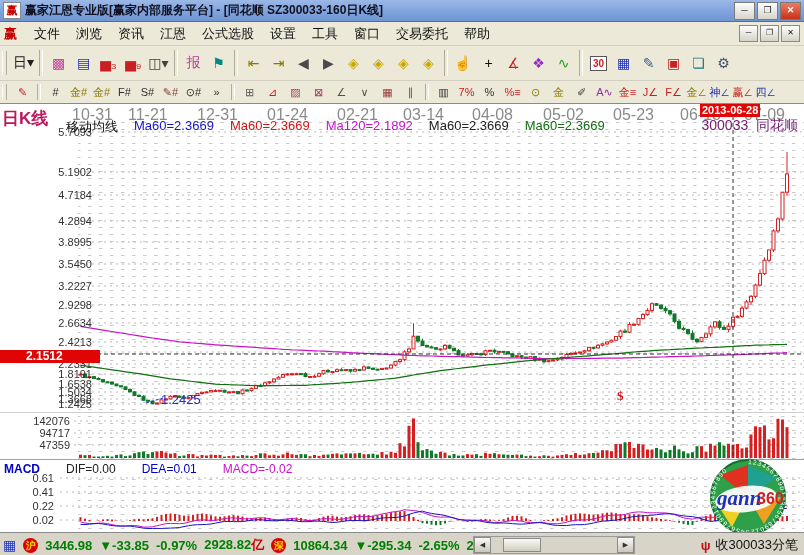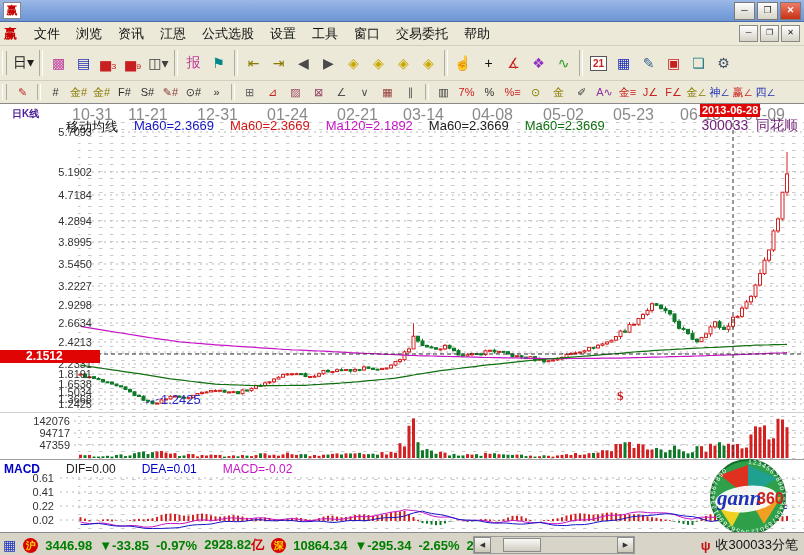--- a/index.html
+++ b/index.html
@@ -40,21 +40,21 @@
   #toolbar2 .tbtn{height:18px;font-size:11px;min-width:21px;}
   .tsep{width:2px;height:75%;border-left:1px solid #b0ad9e;border-right:1px solid #fff;margin:0 3px;}
   .calbox{border:1px solid #555;background:#fff;padding:0 2px;font-size:10px;font-weight:bold;line-height:13px;}
 
   
   #chartarea{left:0;top:104px;width:804px;height:428px;background:#fff;overflow:hidden;}
   #chartsvg{position:absolute;left:0;top:0;}
   .datelbl{position:absolute;top:2px;font-size:16px;color:#8a8a8a;white-space:nowrap;z-index:2;}
   #cur-date-tag{top:0;height:13px;background:#e00404;color:#fff;font-size:11px;font-weight:bold;
     padding:0 2px;line-height:13px;z-index:5;white-space:nowrap;}
-  #pane-label{left:12px;top:3px;color:#4c1d95;font-size:10px;font-weight:bold;z-index:3;background:#fff;padding-right:3px;}
+  #pane-label{left:2px;top:3px;color:#be185d;font-size:17px;font-weight:bold;z-index:3;background:#fff;padding-right:3px;}
   #legend{left:66px;top:14px;display:flex;gap:16px;font-size:13px;z-index:3;white-space:nowrap;}
   #legend .t{color:#111;}
   #stock-label{top:13px;right:6px;font-size:14px;color:#701a75;z-index:6;white-space:nowrap;}
   .pricelbl{position:absolute;width:92px;text-align:right;font-size:11px;color:#333;z-index:2;background:transparent;}
   #cur-price-tag{left:0;width:74px;height:13px;background:#e00404;color:#fff;font-size:12px;font-weight:bold;
     line-height:13px;text-align:left;padding-left:2px;z-index:4;}
   .vollbl{position:absolute;width:70px;text-align:right;font-size:11px;color:#333;z-index:2;}
   .macdlbl{position:absolute;width:54px;text-align:right;font-size:11px;color:#333;z-index:2;}
   #macd-header{left:4px;top:358px;display:flex;gap:26px;font-size:12px;z-index:3;}
   #min-annot{left:161px;top:288px;color:#2828c8;font-size:13px;z-index:3;}
@@ -81,20 +81,21 @@
     font-size:13px;color:#111;white-space:nowrap;z-index:6;}
   #antenna-icon{color:#c81010;font-size:13px;font-weight:bold;}
 </style>
 </head>
 <body>
 
 <div id="app">
 
   <div id="titlebar" class="abs">
     <div id="app-icon">赢</div>
+    <div id="title-text">赢家江恩专业版[赢家内部服务平台] - [同花顺  SZ300033-160日K线]</div>
     <div id="titlebar-buttons">
       <div class="wbtn">─</div>
       <div class="wbtn">❐</div>
       <div class="wbtn close">✕</div>
     </div>
   </div>
 
   <div id="menubar" class="abs">
     <div id="menu-icon">赢</div>
     <div id="menu-items" style="display:flex;">
@@ -180,21 +181,21 @@
         <span style="color: rgb(200, 32, 32);">∡</span>
       </div>
       <div class="tbtn">
         <span style="color: rgb(144, 48, 192);">❖</span>
       </div>
       <div class="tbtn">
         <span style="color: rgb(48, 160, 48);">∿</span>
       </div>
       <div class="tsep"></div>
       <div class="tbtn">
-        <span class="calbox" style="color: rgb(200, 32, 32);">21</span>
+        <span class="calbox" style="color: rgb(200, 32, 32);">30</span>
       </div>
       <div class="tbtn">
         <span style="color: rgb(32, 48, 184);">▦</span>
       </div>
       <div class="tbtn">
         <span style="color: rgb(48, 96, 144);">✎</span>
       </div>
       <div class="tbtn">
         <span style="color: rgb(200, 32, 32);">▣</span>
       </div>

